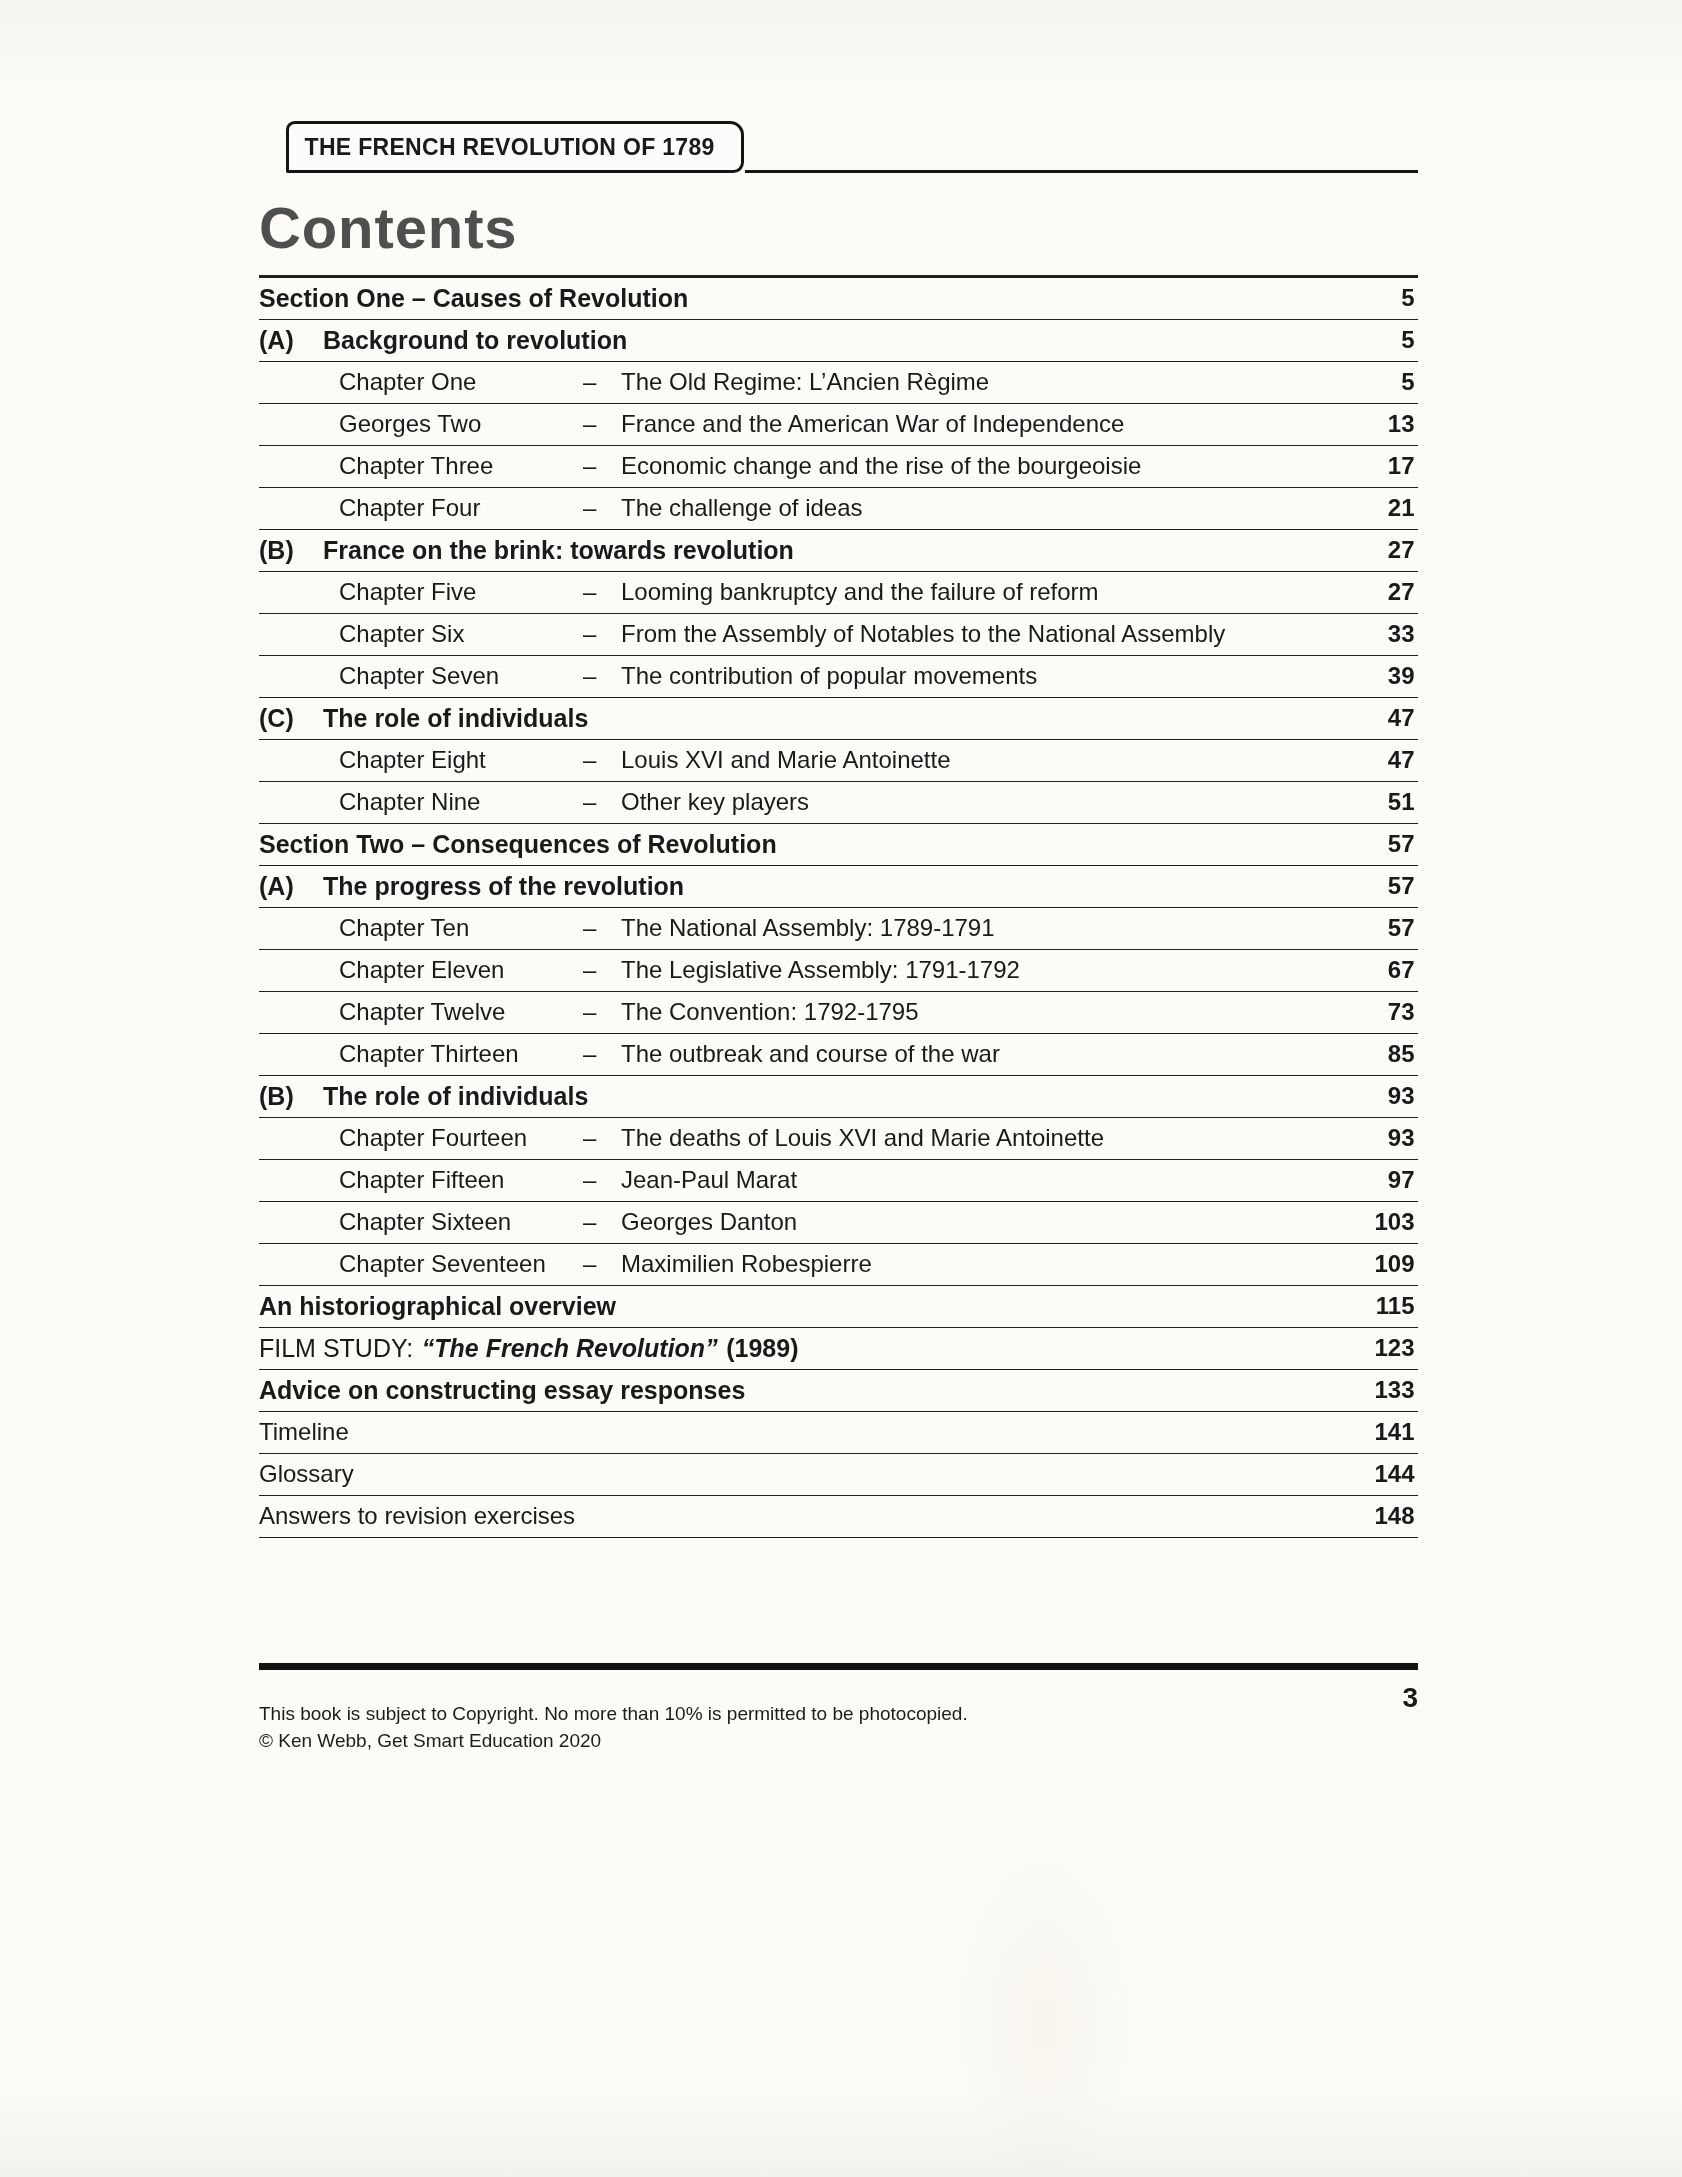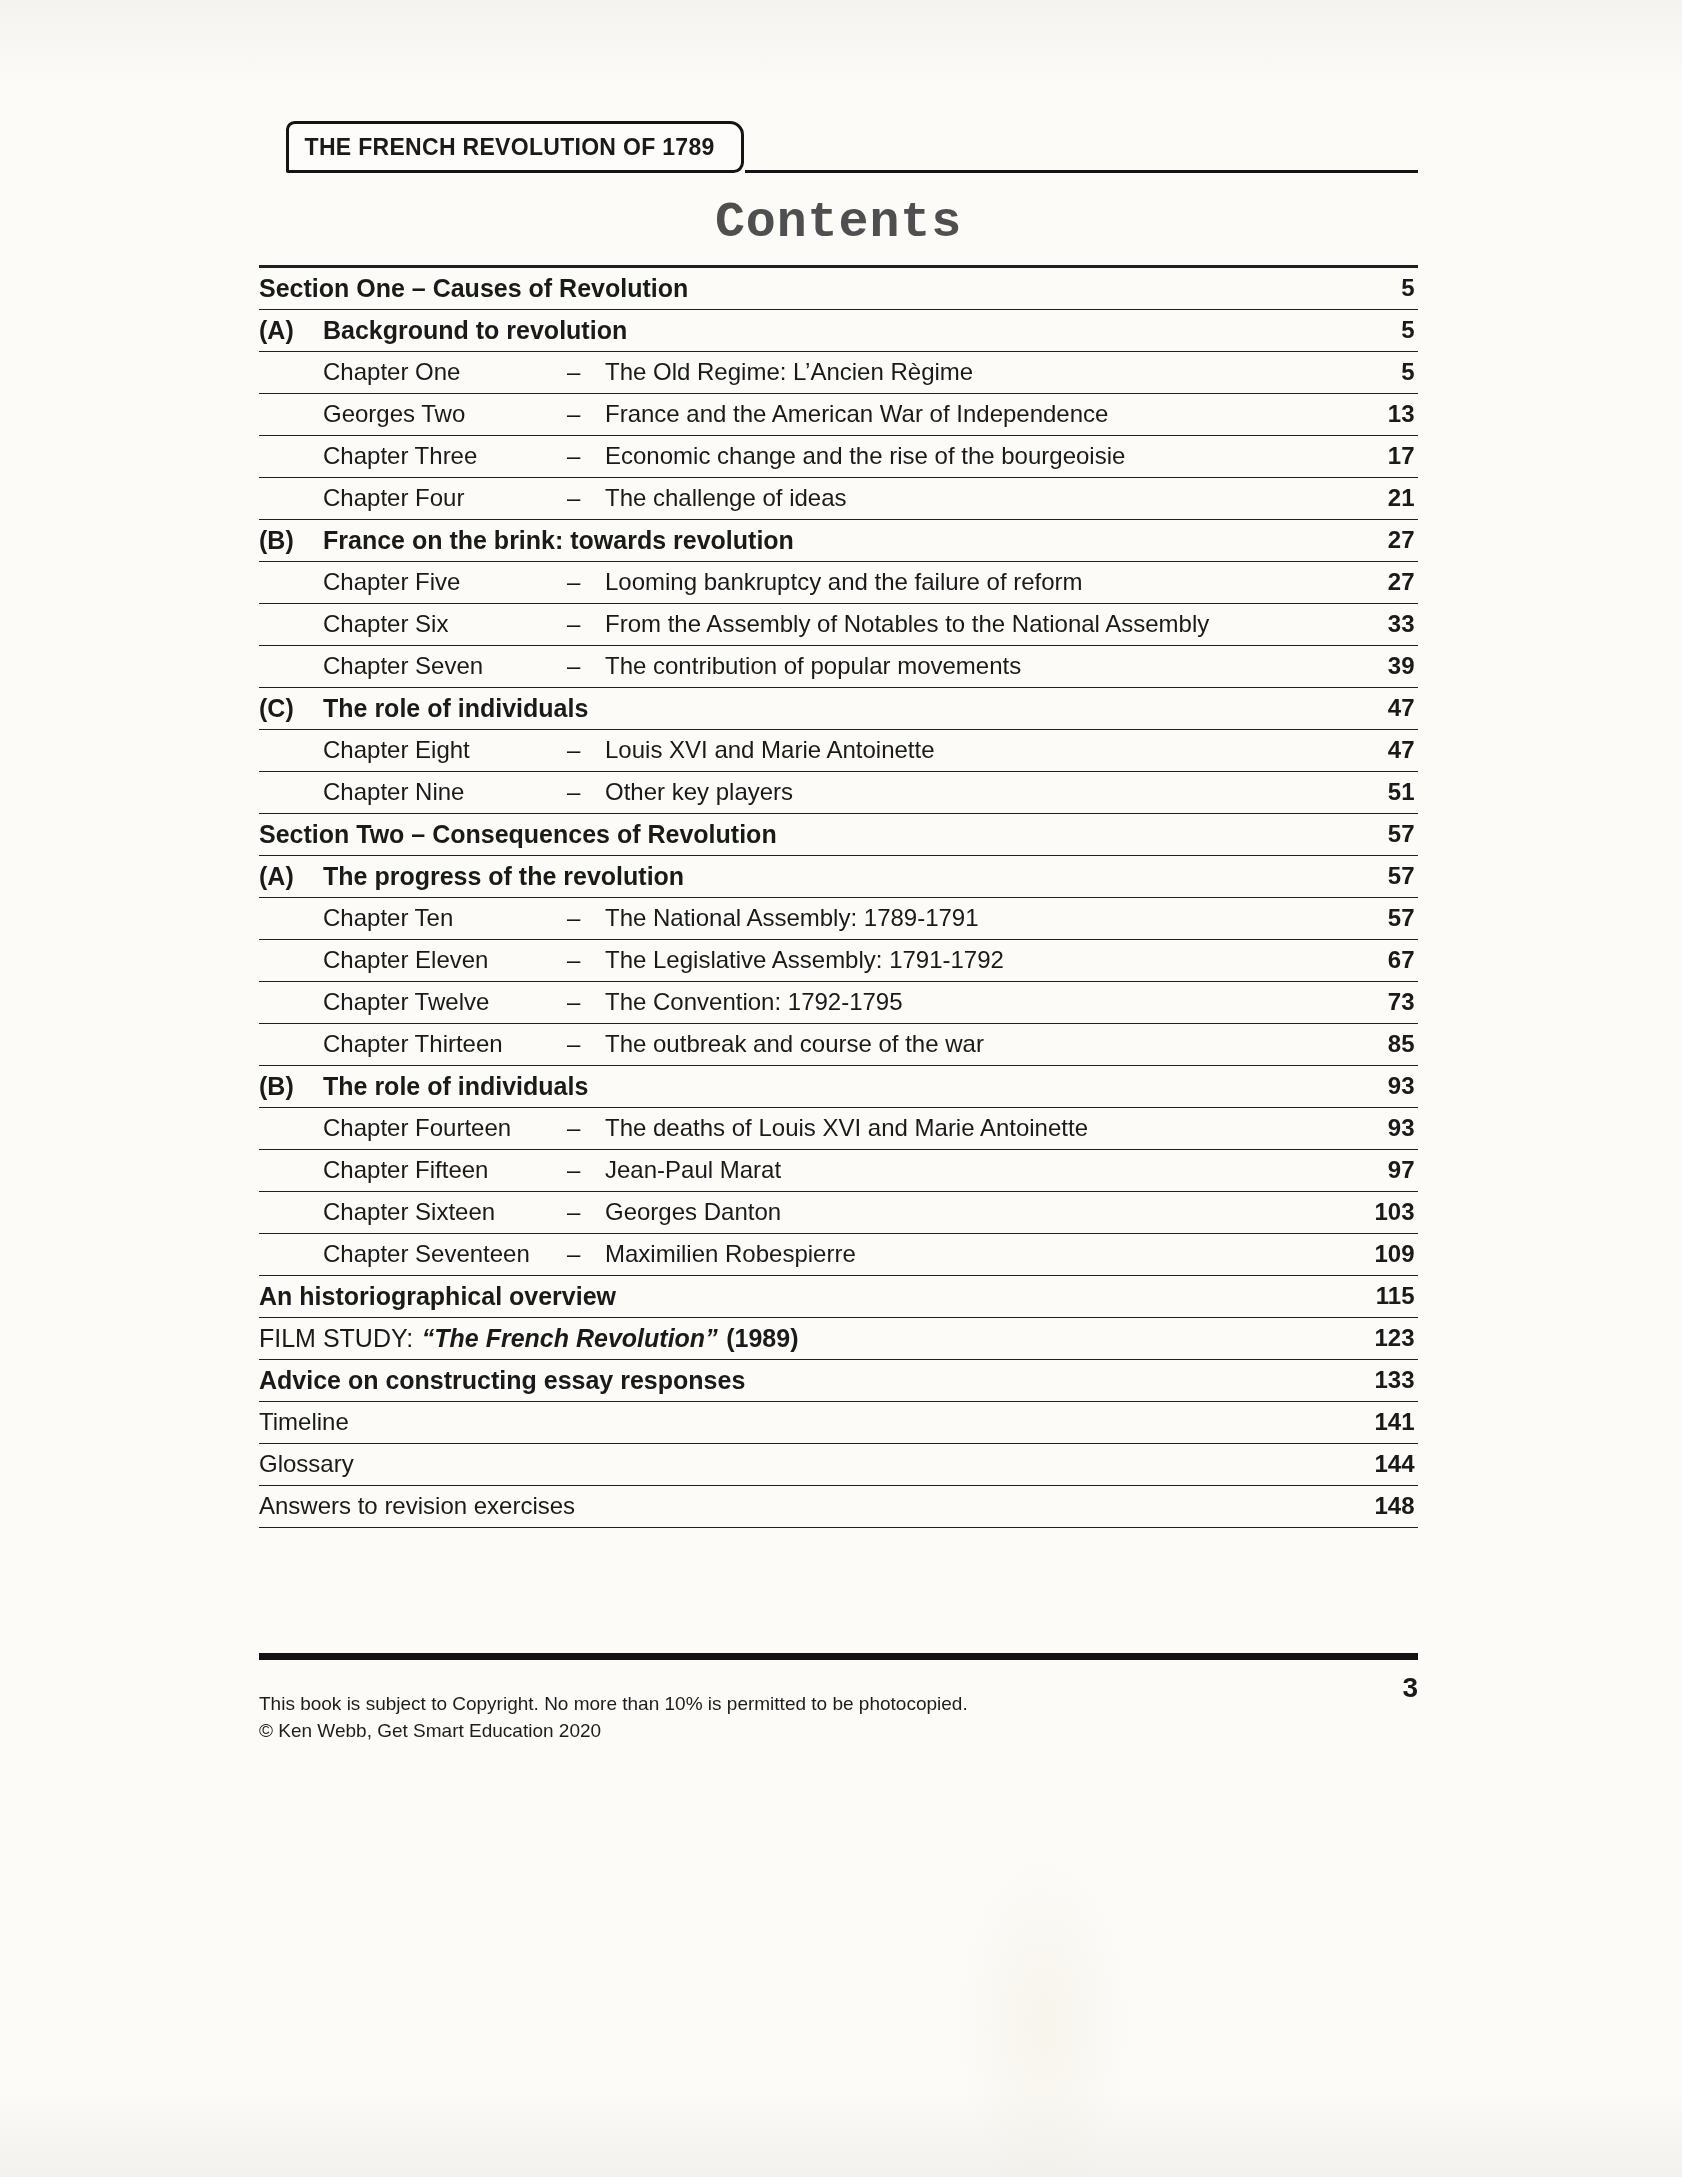--- a/index.html
+++ b/index.html
@@ -31,38 +31,37 @@
     border-radius:8.6px 14px 10.4px 1.7px;
     background:#fdfcfa;
     padding:10.4px 26px 8.6px 15.6px;
     font-weight:700;font-size:23px;letter-spacing:0.3px;
     white-space:nowrap;
   }
   .tab-ext{flex:1;height:2.6px;background:#141414;margin-left:1.7px;}
   
   .title{
     margin:21px 0 0 0;
-    text-align:center;
-    font-size:50px;font-weight:700;color:var(--title);
+    text-align:left;
+    font-size:58px;font-weight:700;color:var(--title);
     letter-spacing:0.9px;
-    font-family:Liberation Mono, monospace;
   }
   .title-rule{height:2.6px;background:var(--rule);margin-top:14px;}
   
   .toc{margin-top:0;}
   .toc-row{
     display:flex;align-items:center;height:42px;
     border-bottom:1.7px solid var(--rule);
     font-size:24px;line-height:1;
   }
   .toc-row .pg{margin-left:auto;font-weight:700;padding-right:3.5px;white-space:nowrap;}
   .section .lbl{font-weight:700;font-size:25px;}
   .subsection .prefix{width:64px;flex:0 0 64px;font-weight:700;font-size:25px;}
   .subsection .lbl{font-weight:700;font-size:25px;}
-  .chapter .lbl{margin-left:64px;width:244px;flex:0 0 244px;}
+  .chapter .lbl{margin-left:80px;width:244px;flex:0 0 244px;}
   .chapter .dash{width:38px;flex:0 0 38px;}
   .plain .lbl{font-weight:400;}
   .film .lbl{font-weight:400;font-size:25px;}
   .film .ftitle{font-weight:700;font-style:italic;font-size:25px;margin-left:8.6px;}
   .film .year{font-weight:700;font-size:25px;margin-left:8.6px;}
   
   .footer{margin-top:125px;}
   .footer-bar{height:7px;background:#121212;}
   .footer-row{display:flex;align-items:flex-start;margin-top:12px;}
   .footer-text{font-size:19px;line-height:27px;color:#1d1d1d;margin-top:18px;}

